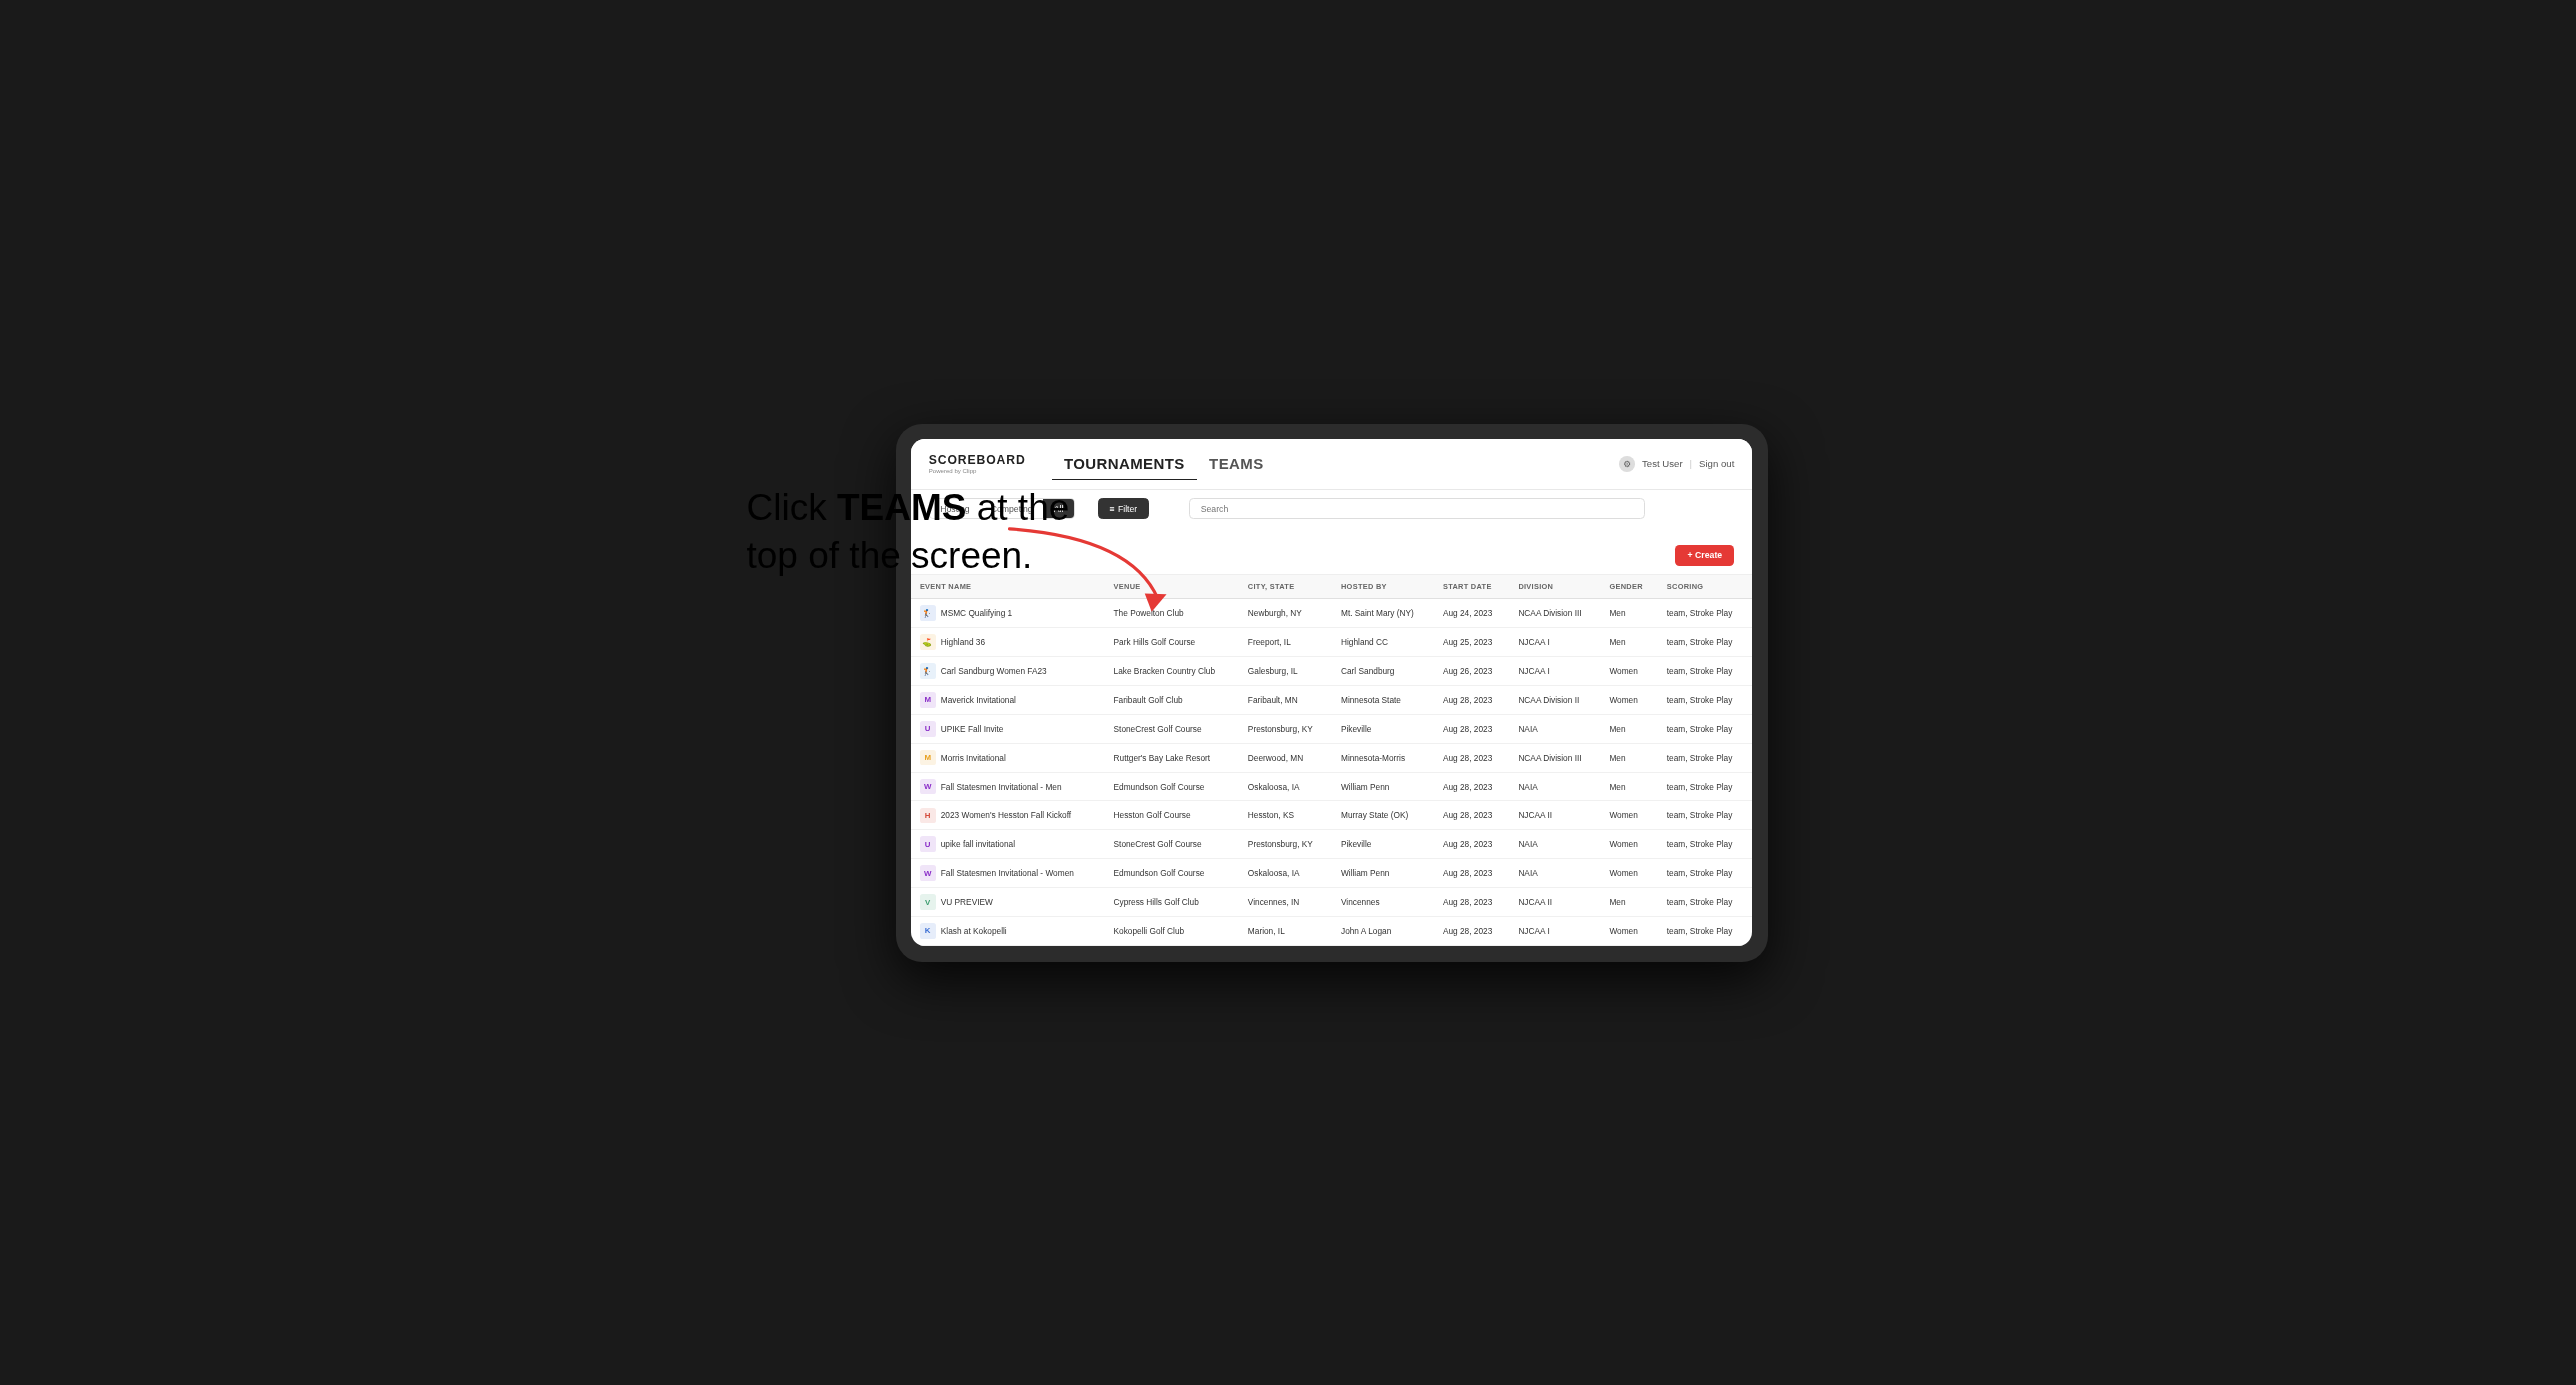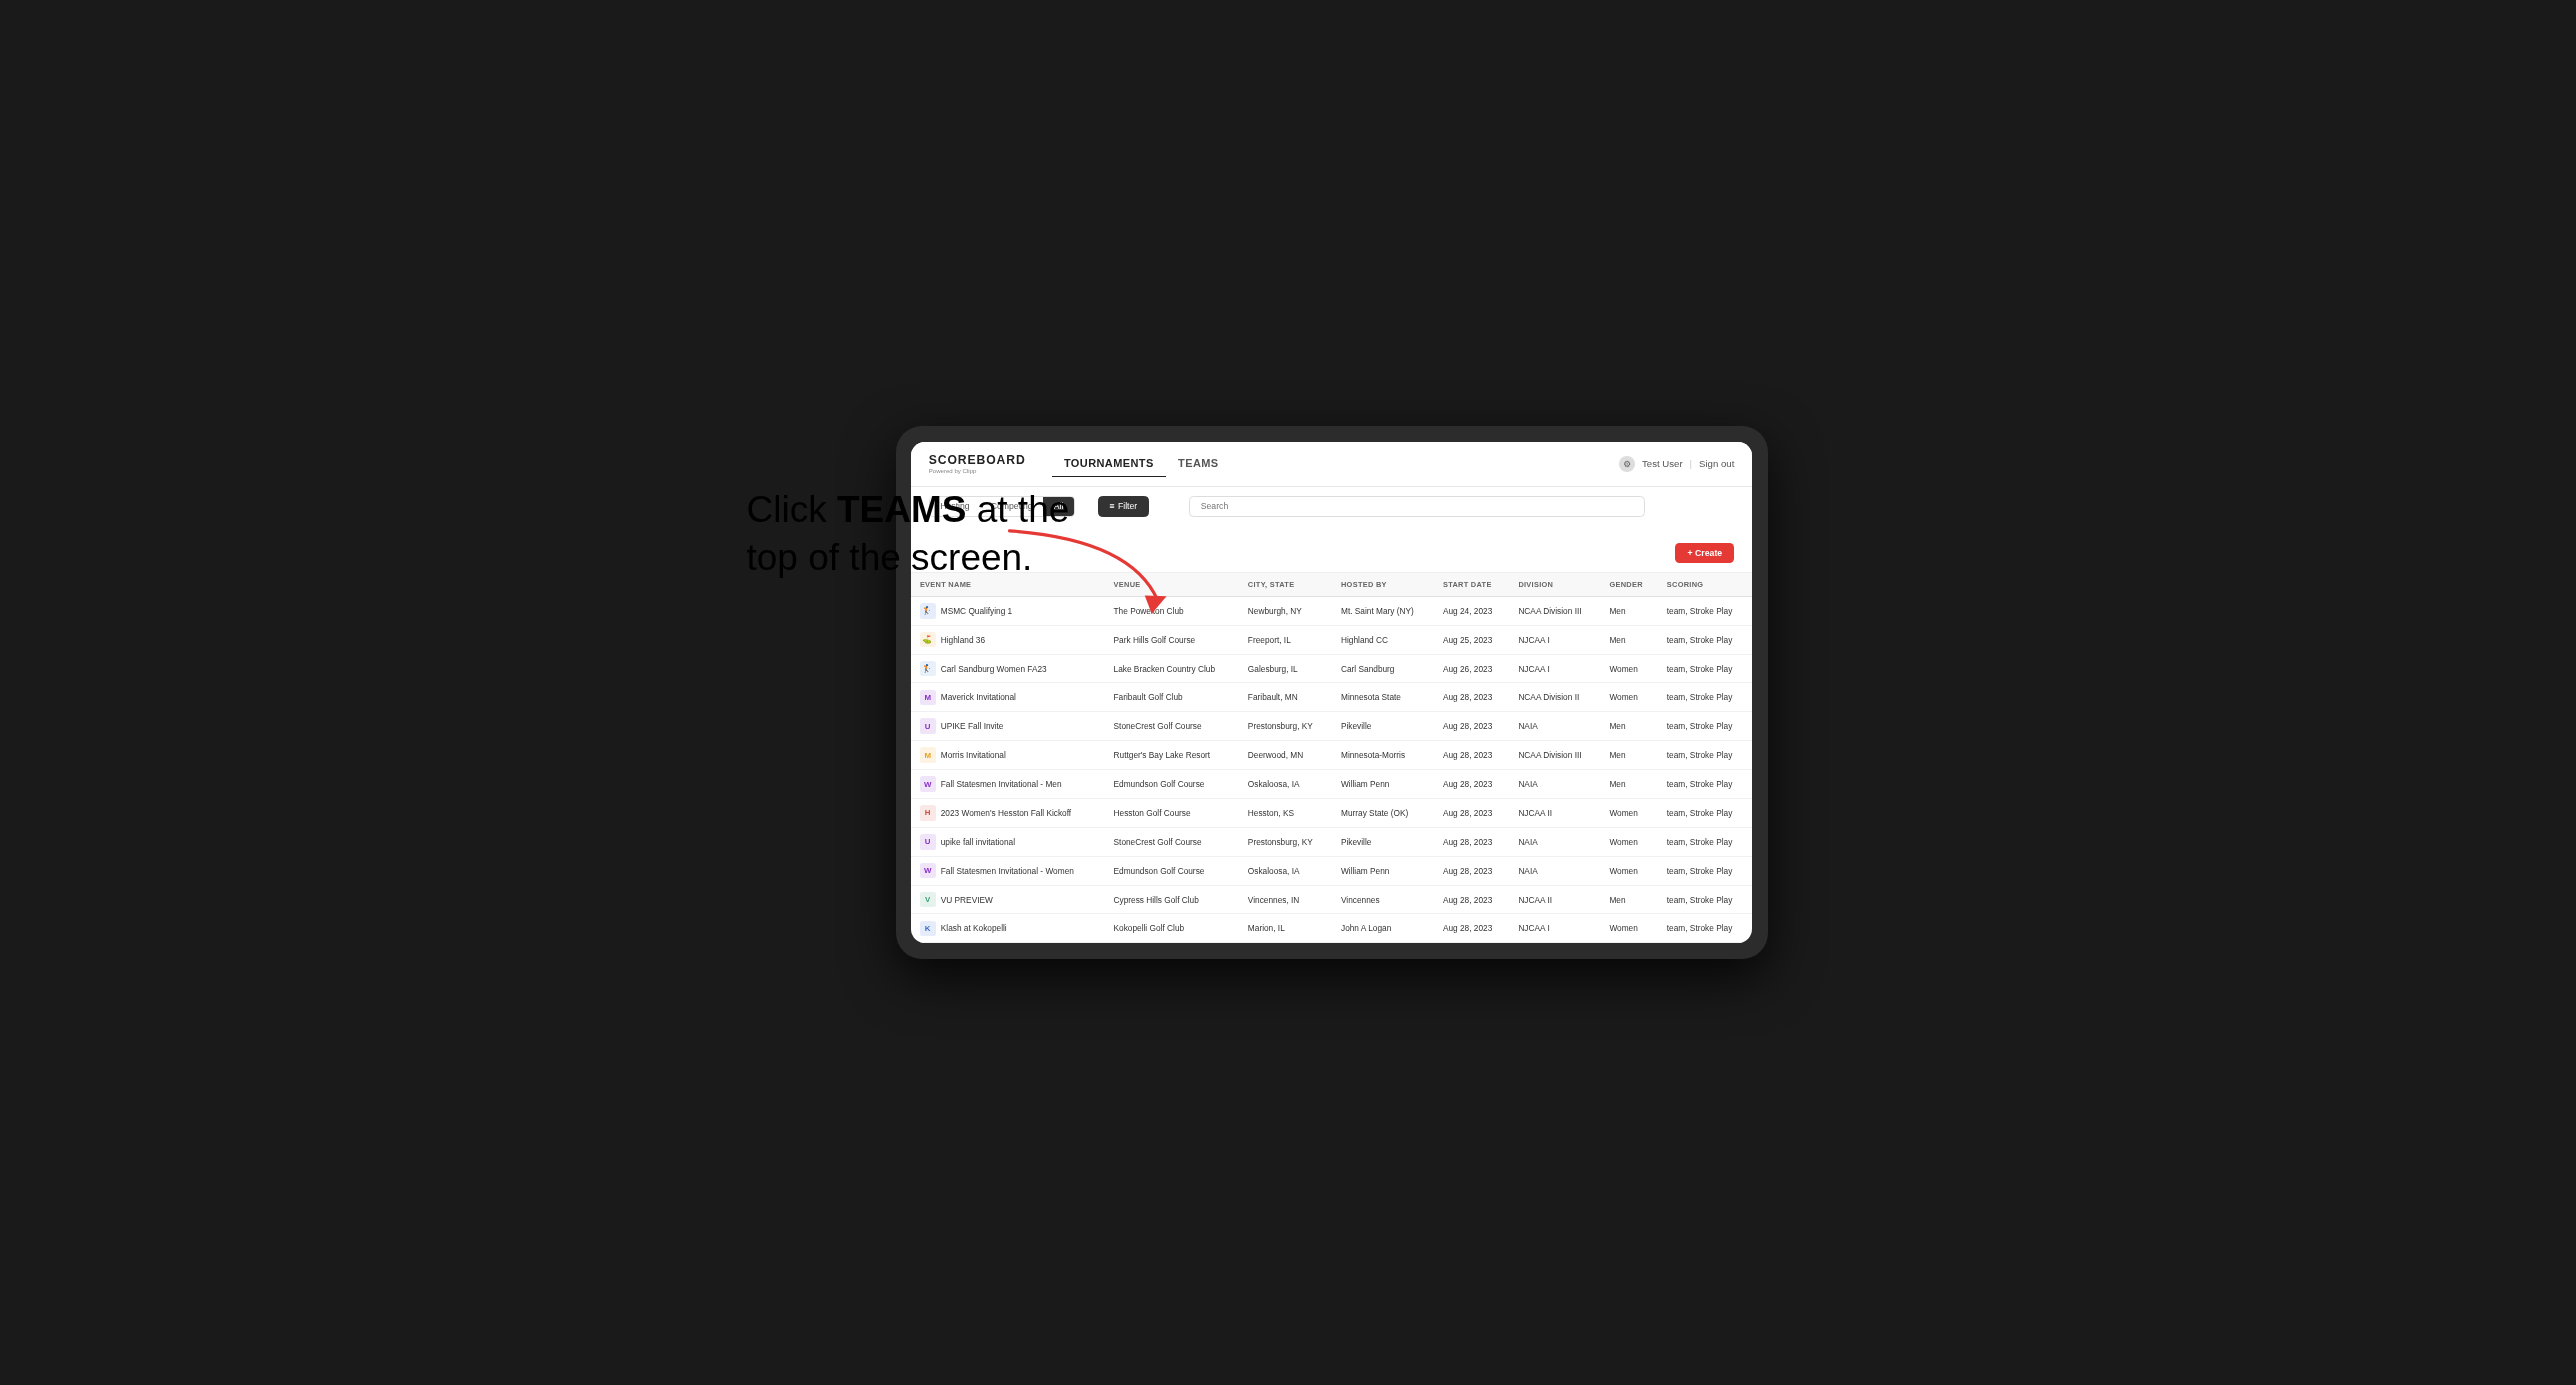--- a/index.html
+++ b/index.html
@@ -76,21 +76,21 @@
       font-size: 6.1px;
       color: #888;
     }
     .nav-tabs {
       display: flex;
       gap: 0;
       flex: 1;
     }
     .nav-tab {
       padding: 7px 12.2px;
-      font-size: 11px;
+      font-size: 15px;
       font-weight: 600;
       color: #555;
       cursor: pointer;
       border-bottom: 1.7px solid transparent;
       letter-spacing: 0.4px;
     }
     .nav-tab.active {
       color: #222;
       border-bottom: 1.7px solid #222;
     }

